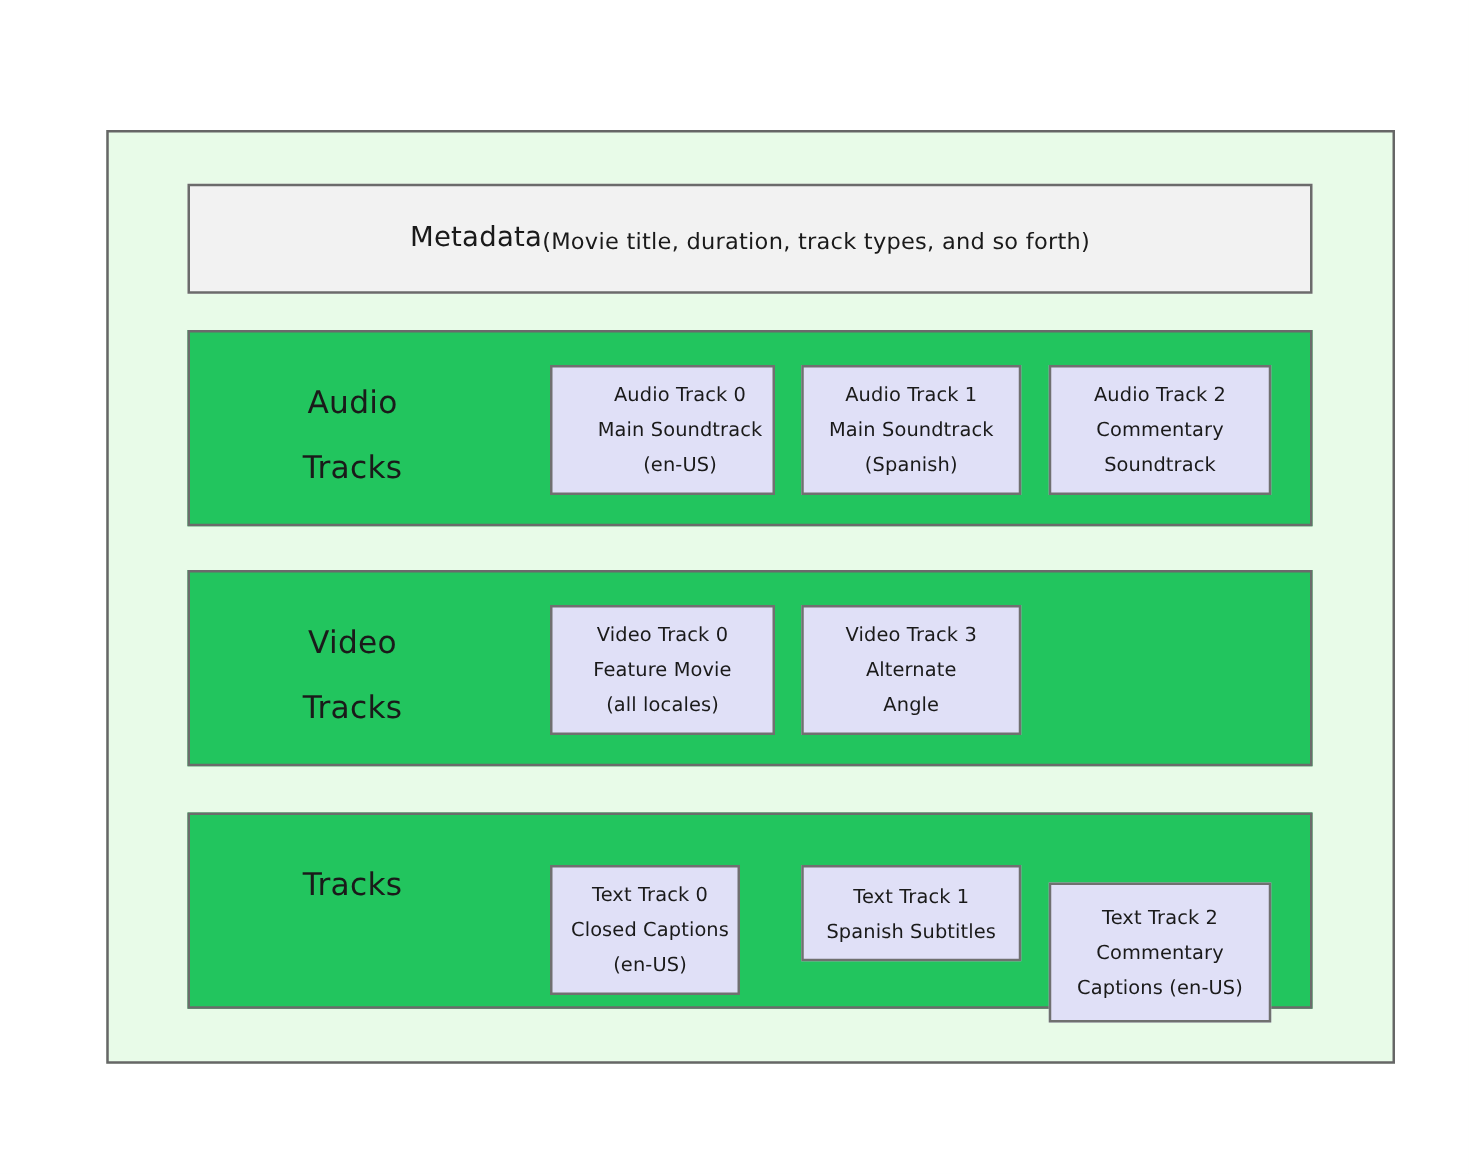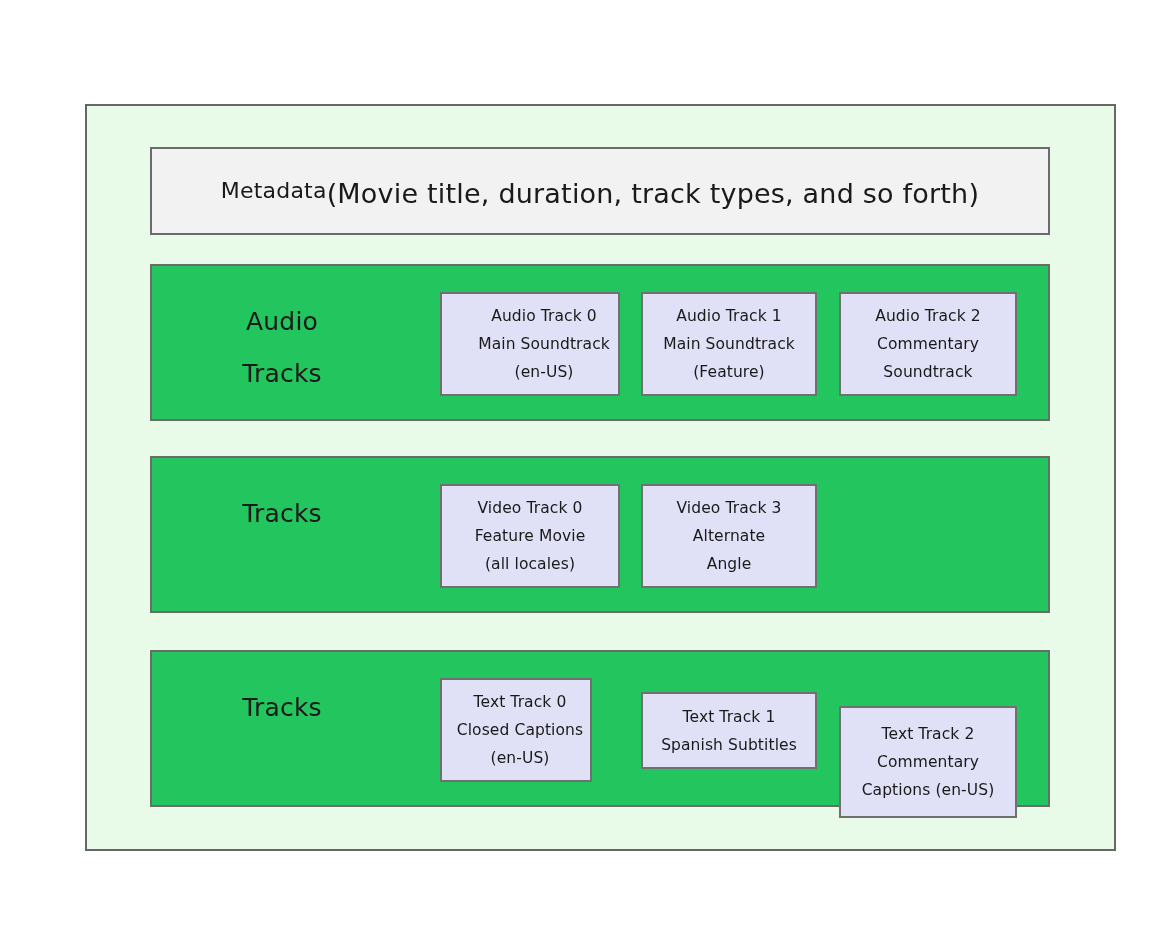--- a/index.html
+++ b/index.html
@@ -41,21 +41,21 @@
     display: flex;
     align-items: center;
     justify-content: center;
   }
   #metadata-box .meta-line-1 {
     font-size: 22px;
     line-height: 30px;
     letter-spacing: 0.2px;
   }
   #metadata-box .meta-line-2 {
-    font-size: 27px;
+    font-size: 18px;
     line-height: 30px;
     letter-spacing: 0.2px;
     margin-top: 6px;
   }
 
   
   .track-section {
     position: absolute;
     left: 63px;
     width: 900px;
@@ -109,21 +109,21 @@
   
   #audio-track-0 { left: 0px;   top: 26px; width: 180px; height: 104px; padding-left: 32px; }
   #audio-track-1 { left: 201px; top: 26px; width: 176px; height: 104px; }
   #audio-track-2 { left: 399px; top: 26px; width: 178px; height: 104px; }
 
   
   #video-track-0 { left: 0px;   top: 26px; width: 180px; height: 104px; }
   #video-track-1 { left: 201px; top: 26px; width: 176px; height: 104px; }
 
   
-  #text-track-0 { left: 0px;   top: 26px; width: 152px; height: 104px; padding-left: 12px; }
+  #text-track-0 { left: 0px;   top: 40px; width: 152px; height: 104px; padding-left: 12px; }
   #text-track-1 { left: 201px; top: 40px; width: 176px; height: 77px; }
   #text-track-2 { left: 399px; top: 22px; width: 178px; height: 112px; margin-top: 32px; }
 </style>
 </head>
 <body>
 
 <div id="movie-container">
 
   <div id="metadata-box">
     <span class="meta-line-1">Metadata</span>
@@ -139,34 +139,35 @@
 
       <div id="audio-track-0" class="track-box">
         <span class="tline">Audio Track 0</span>
         <span class="tline">Main Soundtrack</span>
         <span class="tline">(en-US)</span>
       </div>
 
       <div id="audio-track-1" class="track-box">
         <span class="tline">Audio Track 1</span>
         <span class="tline">Main Soundtrack</span>
-        <span class="tline">(Feature)</span>
+        <span class="tline">(Spanish)</span>
       </div>
 
       <div id="audio-track-2" class="track-box">
         <span class="tline">Audio Track 2</span>
         <span class="tline">Commentary</span>
         <span class="tline">Soundtrack</span>
       </div>
 
     </div>
   </div>
 
   <div id="section-video" class="track-section">
     <div class="section-label">
+      <span class="label-line">Video</span>
       <span class="label-line">Tracks</span>
     </div>
     <div class="track-row">
 
       <div id="video-track-0" class="track-box">
         <span class="tline">Video Track 0</span>
         <span class="tline">Feature Movie</span>
         <span class="tline">(all locales)</span>
       </div>
 

